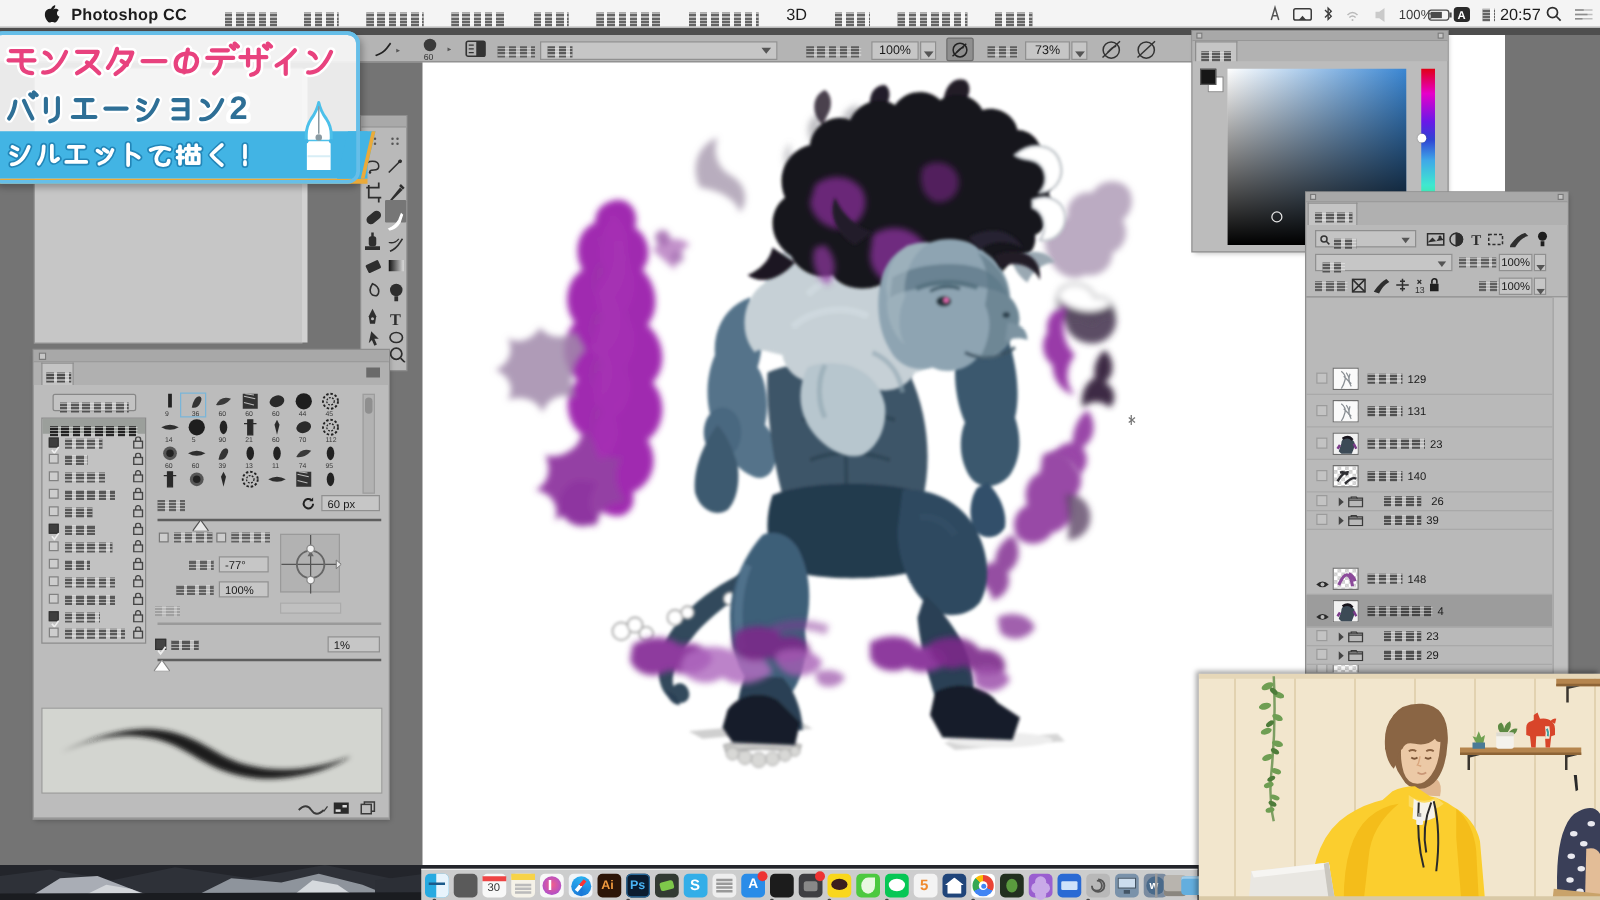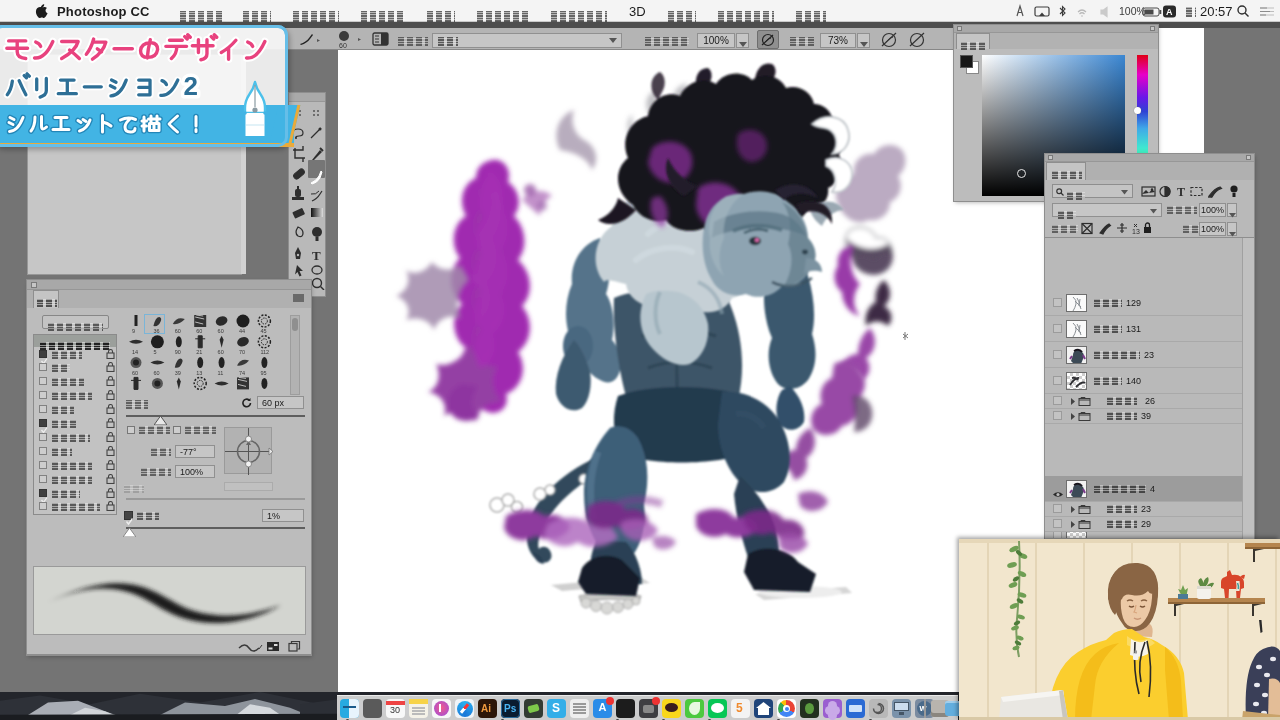--- a/index.html
+++ b/index.html
@@ -735,20 +735,31 @@
       <div class="abs" style="left:0;top:255px;width:197px;height:15px;border-bottom:1px solid #a9a9a9;overflow:hidden">
         <div class="abs" style="left:8px;top:2px;width:9px;height:9px;background:#c3c3c3;border:1px solid #9b9b9b"></div>
         <svg class="abs" style="left:24px;top:3px" width="32" height="9" viewBox="0 0 32 9">
           <path d="M2 1 l4 3.5 -4 3.5z" fill="#444"></path>
           <rect x="10" y="1.5" width="11" height="7" fill="none" stroke="#3a3a3a"></rect>
           <path d="M10 3 h11 M12 1.5 v-1 h4 l1 1.5" stroke="#3a3a3a" fill="none"></path>
         </svg>
         <span class="jt abs" style="left:62px;top:3px;width:30px;height:8px;color:#1a1a1a"></span>
         <span class="abs" style="left:96px;top:2px;font-size:9px;color:#1a1a1a">39</span>
       </div>
+      <div class="abs" style="left:0;top:296px;width:197px;height:26px;border-bottom:1px solid #a9a9a9;overflow:hidden">
+        <div class="abs" style="left:7px;top:9px"><svg width="12" height="9" viewBox="0 0 12 9">
+            <path d="M1 4.5 Q6 0 11 4.5 Q6 9 1 4.5z" fill="#2a2a2a"></path>
+            <circle cx="6" cy="4.5" r="1.6" fill="#bbb"></circle>
+          </svg></div>
+        <div class="abs" style="left:21px;top:4px;width:21px;height:18px;border:1px solid #6e6e6e;background-image:linear-gradient(45deg,#cfcfcf 25%,transparent 25%,transparent 75%,#cfcfcf 75%),linear-gradient(45deg,#cfcfcf 25%,transparent 25%,transparent 75%,#cfcfcf 75%);background-size:6px 6px;background-position:0 0,3px 3px;background-color:#fff;overflow:hidden"><svg width="21" height="18">
+            <path d="M4 13 q4-9 7-8 t4 9 M12 4 q4 2 5 6" stroke="#8b4a9a" fill="none" stroke-width="2.5"></path>
+          </svg></div>
+        <span class="jt abs" style="left:49px;top:9px;width:28px;height:8px;color:#1a1a1a"></span>
+        <span class="abs" style="left:81px;top:8px;font-size:9px;color:#1a1a1a">148</span>
+      </div>
       <div class="abs" style="left:0;top:322px;width:197px;height:26px;background:#9c9c9c;border-bottom:1px solid #a9a9a9;overflow:hidden">
         <div class="abs" style="left:7px;top:9px"><svg width="12" height="9" viewBox="0 0 12 9">
             <path d="M1 4.5 Q6 0 11 4.5 Q6 9 1 4.5z" fill="#2a2a2a"></path>
             <circle cx="6" cy="4.5" r="1.6" fill="#bbb"></circle>
           </svg></div>
         <div class="abs" style="left:21px;top:4px;width:21px;height:18px;border:1px solid #6e6e6e;background-image:linear-gradient(45deg,#cfcfcf 25%,transparent 25%,transparent 75%,#cfcfcf 75%),linear-gradient(45deg,#cfcfcf 25%,transparent 25%,transparent 75%,#cfcfcf 75%);background-size:6px 6px;background-position:0 0,3px 3px;background-color:#fff;overflow:hidden"><svg width="21" height="18">
             <rect width="21" height="18" fill="#f2f2f2"></rect>
             <path d="M10 3 q-4 1-4 5 l-2 6 3 3 7 0 2-5 q2-5-1-7 q-2-2-5-2z" fill="#3c4a56"></path>
             <path d="M7 4 q5-3 8 1" stroke="#17141c" stroke-width="2" fill="none"></path>
             <path d="M5 9 l-2 3 M16 8 l2 4" stroke="#7a3b8a" stroke-width="2"></path>

